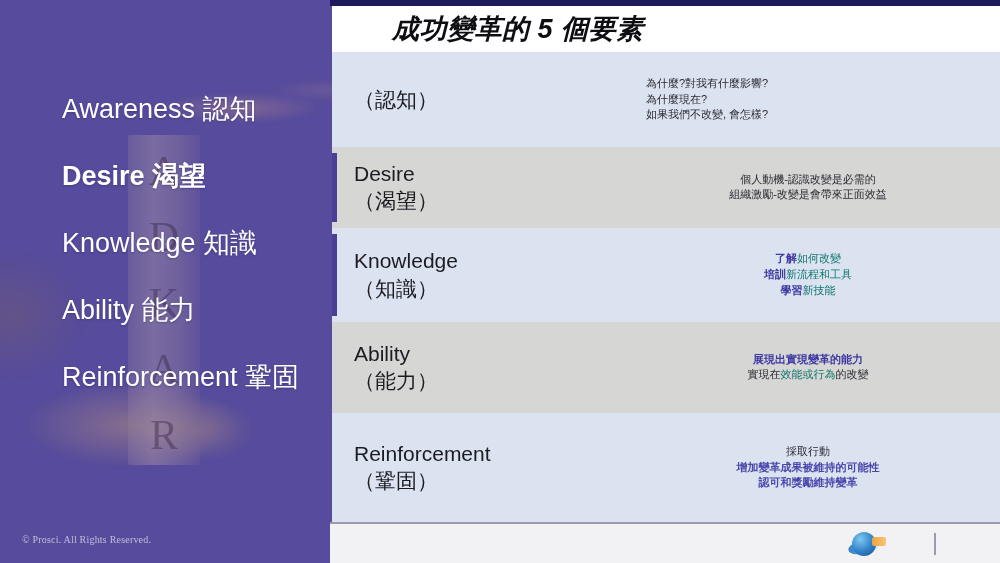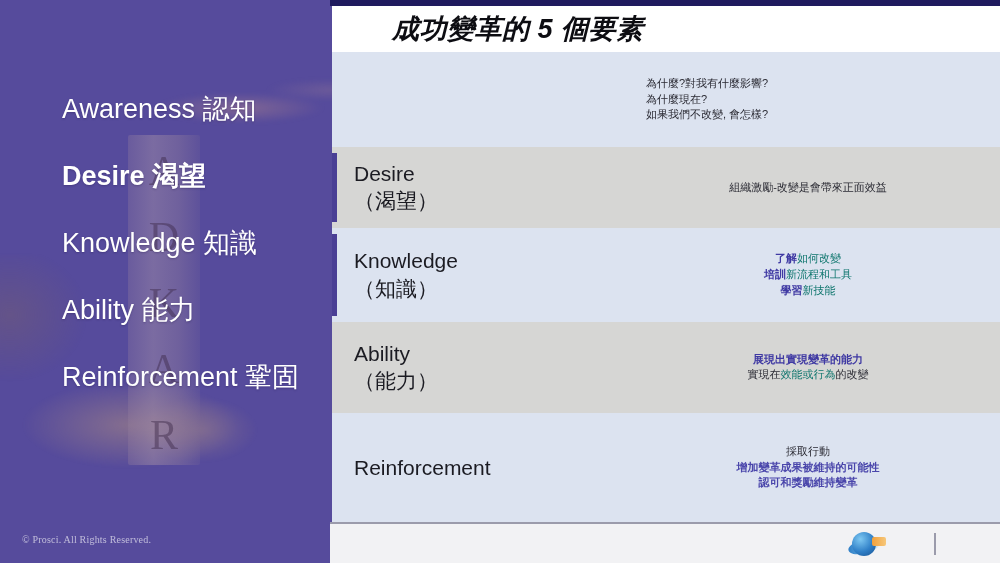--- a/index.html
+++ b/index.html
@@ -259,34 +259,36 @@
   </div>
 
   <div id="right-panel">
     <div id="title-bar">
       <div id="slide-title">成功變革的 5 個要素</div>
     </div>
 
     <div id="table">
         <div class="trow bg-blue" style="flex: 1.01 1 0px;">
           <div class="cell-term">
+            <span class="term-zh">（認知）</span>
           </div>
           <div class="cell-desc align-left">
             <span class="dline"><span class="t-dark">為什麼?對我有什麼影響?</span></span>
             <span class="dline"><span class="t-dark">為什麼現在?</span></span>
             <span class="dline"><span class="t-dark">如果我們不改變, 會怎樣?</span></span>
           </div>
         </div>
         <div class="trow bg-gray" style="flex: 0.86 1 0px;">
           <div class="row-accent"></div>
           <div class="cell-term">
             <span class="term-en">Desire</span>
             <span class="term-zh">（渴望）</span>
           </div>
           <div class="cell-desc align-center">
+            <span class="dline"><span class="t-dark">個人動機-認識改變是必需的</span></span>
             <span class="dline"><span class="t-dark">組織激勵-改變是會帶來正面效益</span></span>
           </div>
         </div>
         <div class="trow bg-blue" style="flex: 1 1 0px;">
           <div class="row-accent"></div>
           <div class="cell-term">
             <span class="term-en">Knowledge</span>
             <span class="term-zh">（知識）</span>
           </div>
           <div class="cell-desc align-center">
@@ -301,20 +303,21 @@
             <span class="term-zh">（能力）</span>
           </div>
           <div class="cell-desc align-center">
             <span class="dline"><span class="t-purple-b">展現出實現變革的能力</span></span>
             <span class="dline"><span class="t-dark">實現在</span><span class="t-purple">效能或行為</span><span class="t-dark">的改變</span></span>
           </div>
         </div>
         <div class="trow bg-blue" style="flex: 1.16 1 0px;">
           <div class="cell-term">
             <span class="term-en">Reinforcement</span>
+            <span class="term-zh">（鞏固）</span>
           </div>
           <div class="cell-desc align-center">
             <span class="dline"><span class="t-dark">採取行動</span></span>
             <span class="dline"><span class="t-blue-b">增加變革成果被維持的可能性</span></span>
             <span class="dline"><span class="t-blue-b">認可和獎勵維持變革</span></span>
           </div>
         </div>
       </div>
   </div>
 

